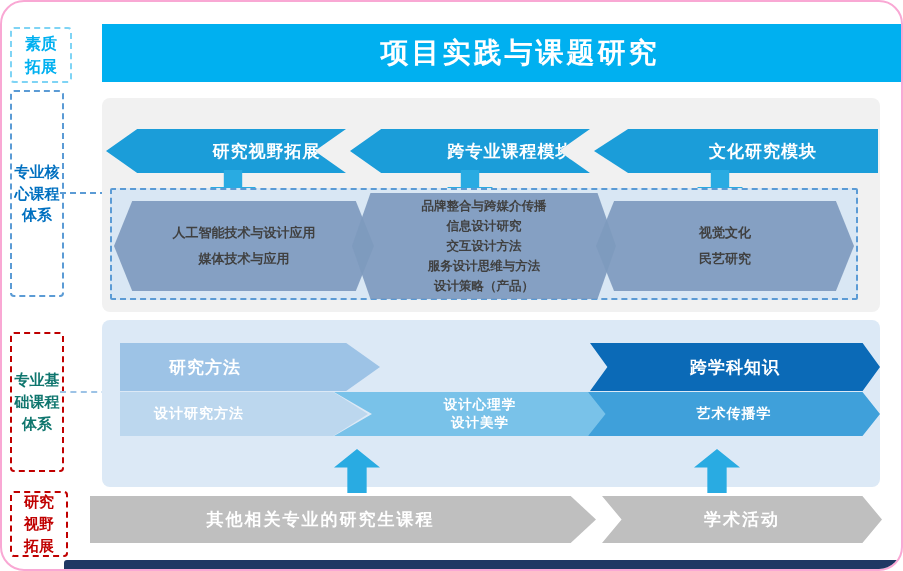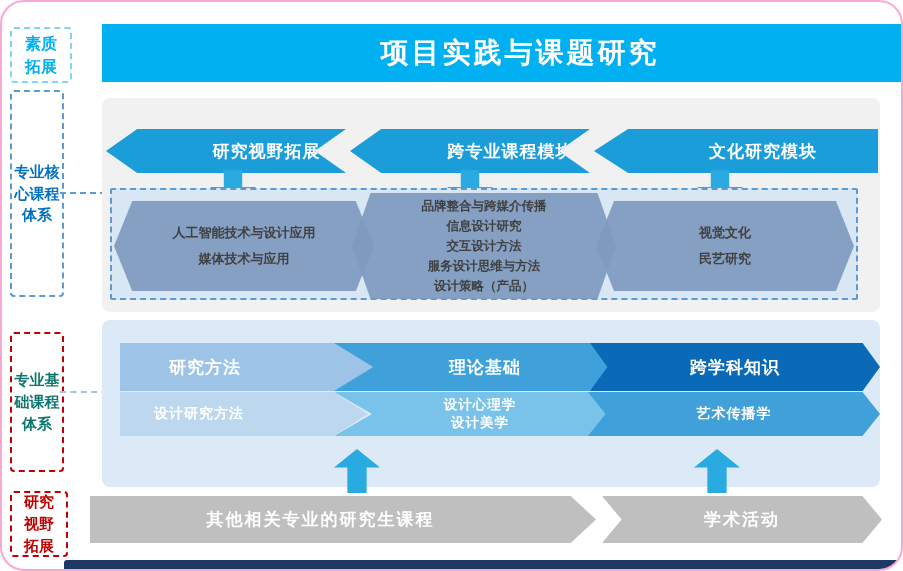--- a/index.html
+++ b/index.html
@@ -145,21 +145,20 @@
     <div class="course">设计策略（产品）</div>
   </div>
   <div class="hex hex-3">
     <div class="course">视觉文化</div>
     <div class="course">民艺研究</div>
   </div>
 
   <div class="abs found-bg"></div>
 
   <div class="band row1 b1-1">研究方法</div>
-  <div class="band row1 b1-2">理论基础</div>
   <div class="band row1 b1-3">跨学科知识</div>
 
   <div class="band row2 b2-1">设计研究方法</div>
   <div class="band row2 b2-2">
     <div>设计心理学</div>
     <div>设计美学</div>
   </div>
   <div class="band row2 b2-3">艺术传播学</div>
 
   <div class="up-arrow ua-1"></div>

